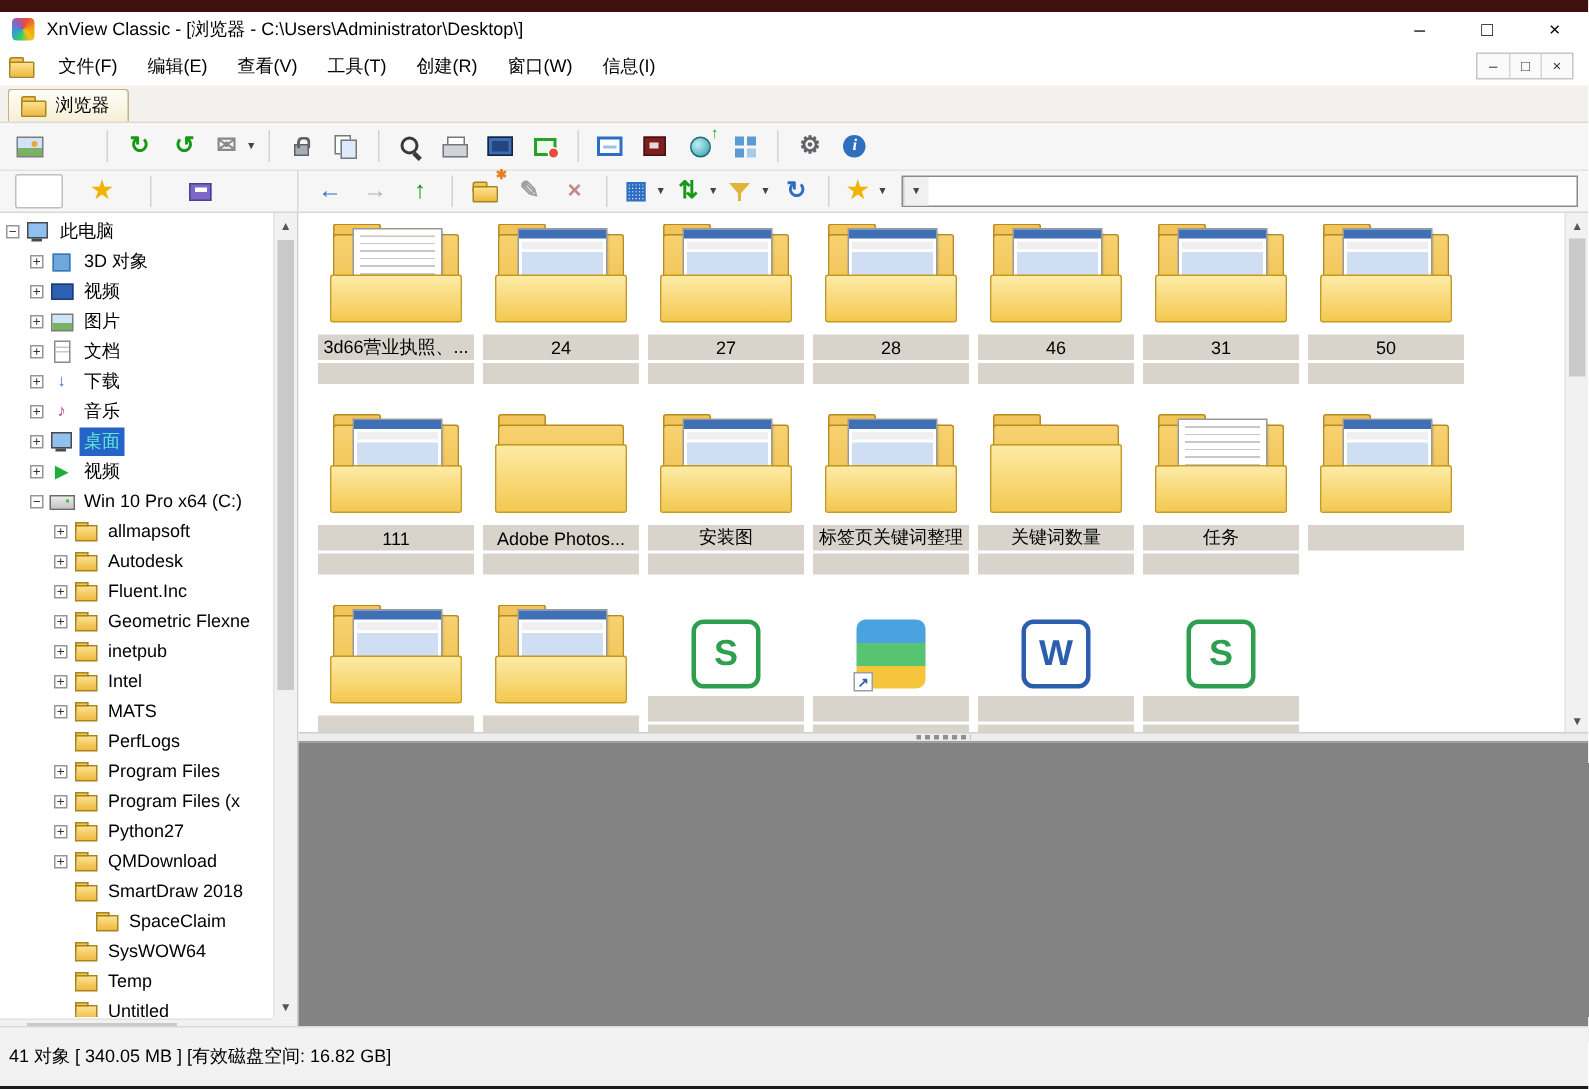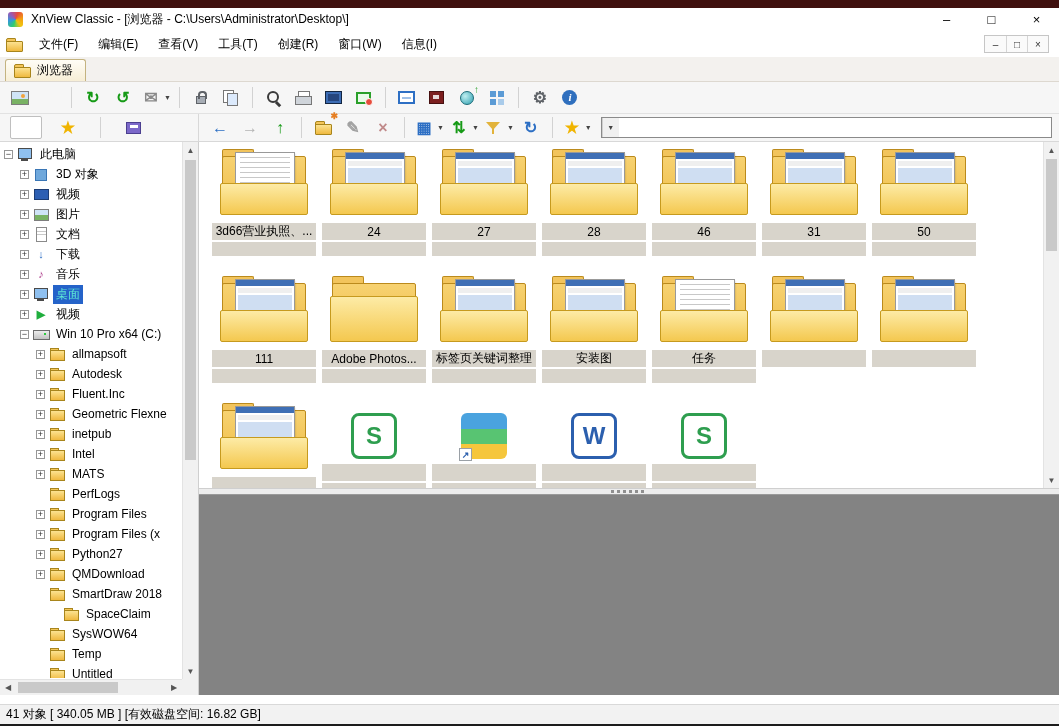--- a/index.html
+++ b/index.html
@@ -151,21 +151,21 @@
   .scut { position:absolute; left:-2px; bottom:-2px; width:13px; height:13px; background:#fff; border:1px solid #9aa0a6; display:flex; align-items:center; justify-content:center; font-size:9px; color:#2b5fae; font-weight:bold; }
 
   .nbar { margin:5px 3px 0; height:17px; background:#d8d4cb; display:flex; align-items:center; justify-content:center; overflow:hidden; white-space:nowrap; font-size:12px; }
   .sbar { margin:2px 3px 0; height:14px; background:#d8d4cb; }
 
   .splitter { position:absolute; top:346px; left:0; right:0; height:7px; background:#ededed; border-top:1px solid #cfcfcf; border-bottom:1px solid #9a9a9a; display:flex; align-items:center; justify-content:center; }
   .grip { width:36px; height:3px; background:repeating-linear-gradient(90deg,#8f8f8f 0 3px,transparent 3px 6px); }
   .preview { position:absolute; top:353px; left:0; right:0; bottom:0; background:#838383; }
 
   
-  .statusbar { position:absolute; left:0; right:0; bottom:0; height:20px; background:#f2f2f2; border-top:1px solid #d9d9d9; display:flex; align-items:center; padding-left:6px; }
+  .statusbar { position:absolute; left:0; right:0; bottom:0; height:40px; background:#f2f2f2; border-top:1px solid #d9d9d9; display:flex; align-items:center; padding-left:6px; }
 </style>
 </head>
 <body>
 
 <div id="app">
   <div class="topstrip"></div>
 
   <div class="titlebar">
     <span class="applogo"></span>
     <span class="title">XnView Classic - [浏览器 - C:\Users\Administrator\Desktop\]</span>
@@ -598,31 +598,40 @@
               <div class="nbar">Adobe Photos...</div>
               <div class="sbar"></div>
             </div>
             <div class="cell">
               <div class="bigfolder">
                 <i class="btab"></i>
                 <i class="bback"></i>
                 <i class="bpage shot"></i>
                 <i class="bfront"></i>
               </div>
+              <div class="nbar">安装图</div>
+              <div class="sbar"></div>
+            </div>
+            <div class="cell">
+              <div class="bigfolder">
+                <i class="btab"></i>
+                <i class="bback"></i>
+                <i class="bpage shot"></i>
+                <i class="bfront"></i>
+              </div>
               <div class="nbar">标签页关键词整理</div>
               <div class="sbar"></div>
             </div>
             <div class="cell">
               <div class="bigfolder">
                 <i class="btab"></i>
                 <i class="bback"></i>
-                <i class="bpage shot"></i>
-                <i class="bfront"></i>
-              </div>
-              <div class="nbar">安装图</div>
+                <i class="bfront tall"></i>
+              </div>
+              <div class="nbar">关键词数量</div>
               <div class="sbar"></div>
             </div>
             <div class="cell">
               <div class="bigfolder">
                 <i class="btab"></i>
                 <i class="bback"></i>
                 <i class="bpage doc"></i>
                 <i class="bfront"></i>
               </div>
               <div class="nbar">任务</div>

